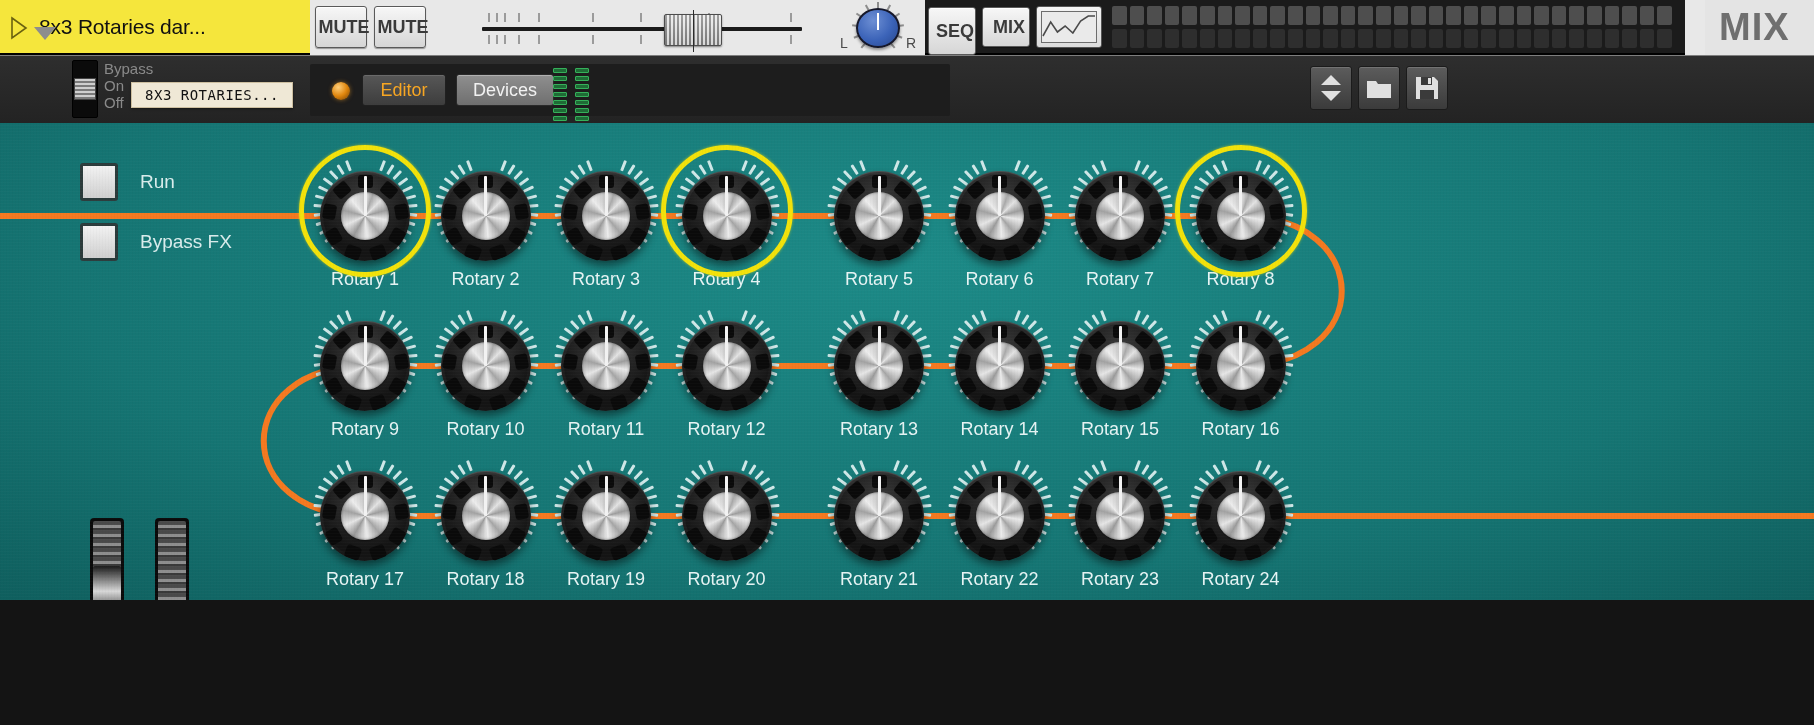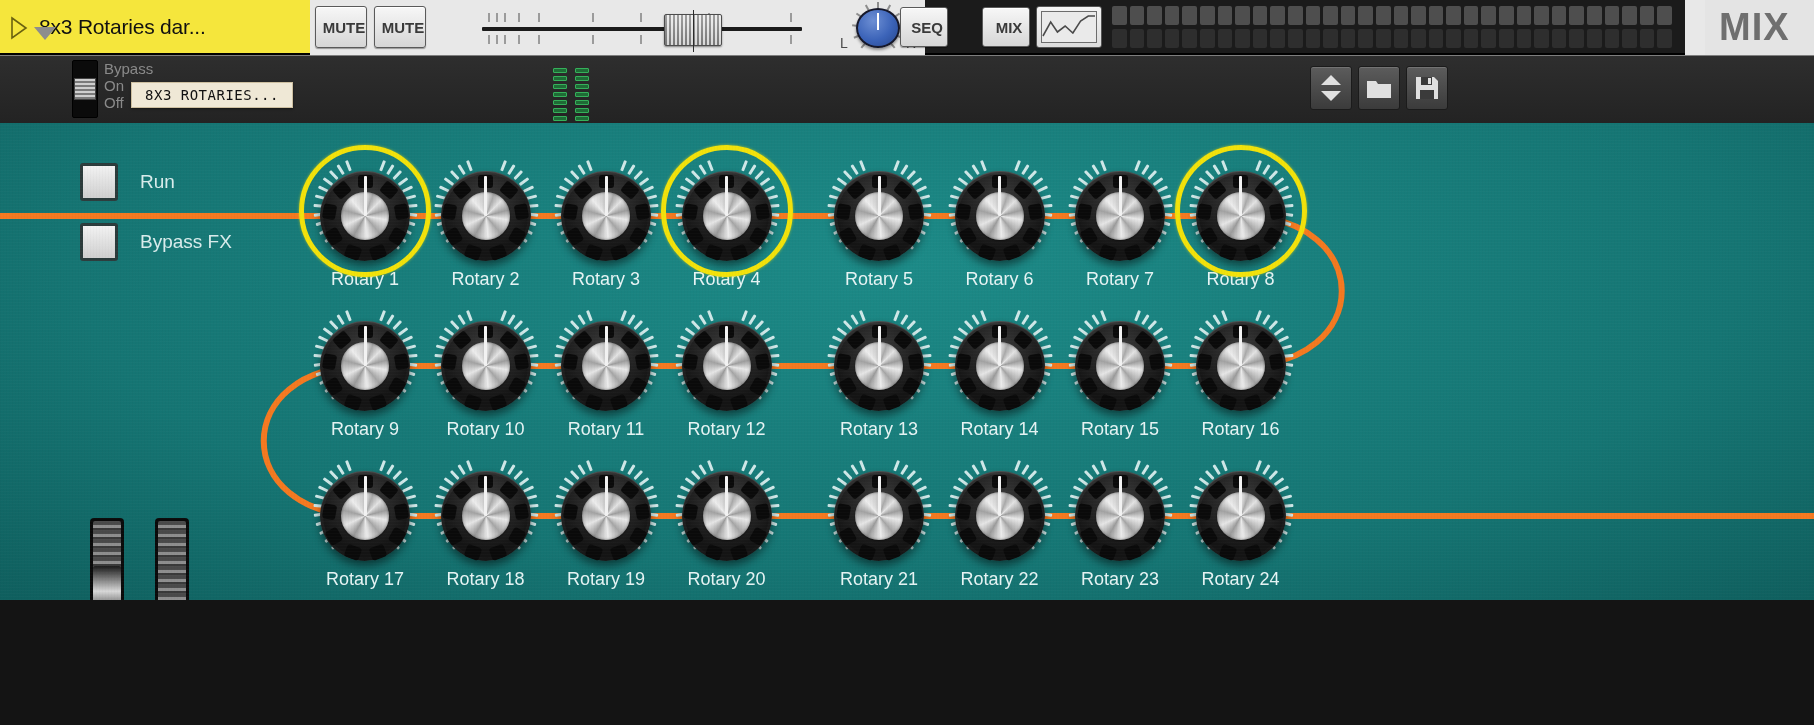--- a/index.html
+++ b/index.html
@@ -34,21 +34,21 @@
   .play-tri svg { position: absolute; left: -15px; top: -11px; }
   .track-name {
     font-size: 21px; color: #111; font-weight: 400;
     letter-spacing: -0.2px; white-space: nowrap;
   }
   .btn3d {
     background: linear-gradient(#f7f7f7, #d6d6d6);
     border: 1px solid #5a5a5a;
     border-radius: 3px;
     box-shadow: inset 0 1px 0 #fff, 0 1px 1px rgba(0,0,0,.35);
-    font-size: 15px; color: #3a3a3a; font-weight: bold;
+    font-size: 18px; color: #3a3a3a; font-weight: bold;
     display: flex; align-items: center; justify-content: center;
     cursor: pointer; user-select: none; padding-left: 6px;
   }
   .mute-btn { position: absolute; left: 315px; top: 6px; width: 52px; height: 42px; }
   .solo-btn { position: absolute; left: 374px; top: 6px; width: 52px; height: 42px; }
 
   .vol-slider { position: absolute; left: 470px; top: 5px; width: 345px; height: 46px; }
   .vol-track { position: absolute; left: 12px; top: 22px; width: 320px; height: 4px;
                background: #1b1b1b; border-radius: 1px; }
   .vol-tick { position: absolute; width: 2px; height: 9px; background: #9b9b9b; }
@@ -75,21 +75,21 @@
              margin-left: -1px; background: #fff; }
   .pan-dash { position: absolute; width: 2px; height: 6px; background: #8d8d8d;
               left: 49px; top: 0; transform-origin: 1px 26px; }
   .pan-l, .pan-r { position: absolute; bottom: 1px; font-size: 14px; color: #4a4a4a; }
   .pan-l { left: 12px; } .pan-r { right: 12px; }
 
   .dark-strip {
     position: absolute; left: 925px; top: 0; width: 760px; height: 55px;
     background: #1b1b1b; border-bottom: 2px solid #000;
   }
-  .seq-btn { position: absolute; left: 900px; top: 7px; width: 48px; height: 40px; }
+  .seq-btn { position: absolute; left: 928px; top: 7px; width: 48px; height: 48px; }
   .mixb-btn { position: absolute; left: 982px; top: 7px; width: 48px; height: 40px; }
   .env-btn  { position: absolute; left: 1036px; top: 6px; width: 66px; height: 42px;
               background: linear-gradient(#f4f4f4,#dcdcdc); border:1px solid #555;
               border-radius:3px; padding:4px; }
   .env-inner { width:100%; height:100%; border:1px solid #6d6d6d; background:#eaeaea; }
 
   .led-panel { position: absolute; left: 1112px; top: 4px; width: 560px; height: 47px; }
   .led-row { position: absolute; left: 0; width: 560px; height: 19px; display: flex; gap: 3px; }
   .led-row.r1 { top: 2px; }
   .led-row.r2 { top: 25px; }
@@ -403,20 +403,25 @@
     <div class="bsw-body"></div>
     <div class="bsw-knob"></div>
   </div>
   <div class="bsw-labels">
     <div>Bypass</div>
     <div>On</div>
     <div>Off</div>
   </div>
   <div class="tape-label">8X3 ROTARIES...</div>
 
+  <div class="edit-group">
+    <div class="amber-led"></div>
+    <div class="tabbtn tab-editor">Editor</div>
+    <div class="tabbtn tab-devices">Devices</div>
+  </div>
 
   <div class="meter-cols">
     <div class="meter-col c1" id="meter-c1">
         <div class="meter-seg"></div>
         <div class="meter-seg"></div>
         <div class="meter-seg"></div>
         <div class="meter-seg"></div>
         <div class="meter-seg"></div>
         <div class="meter-seg"></div>
         <div class="meter-seg"></div>

